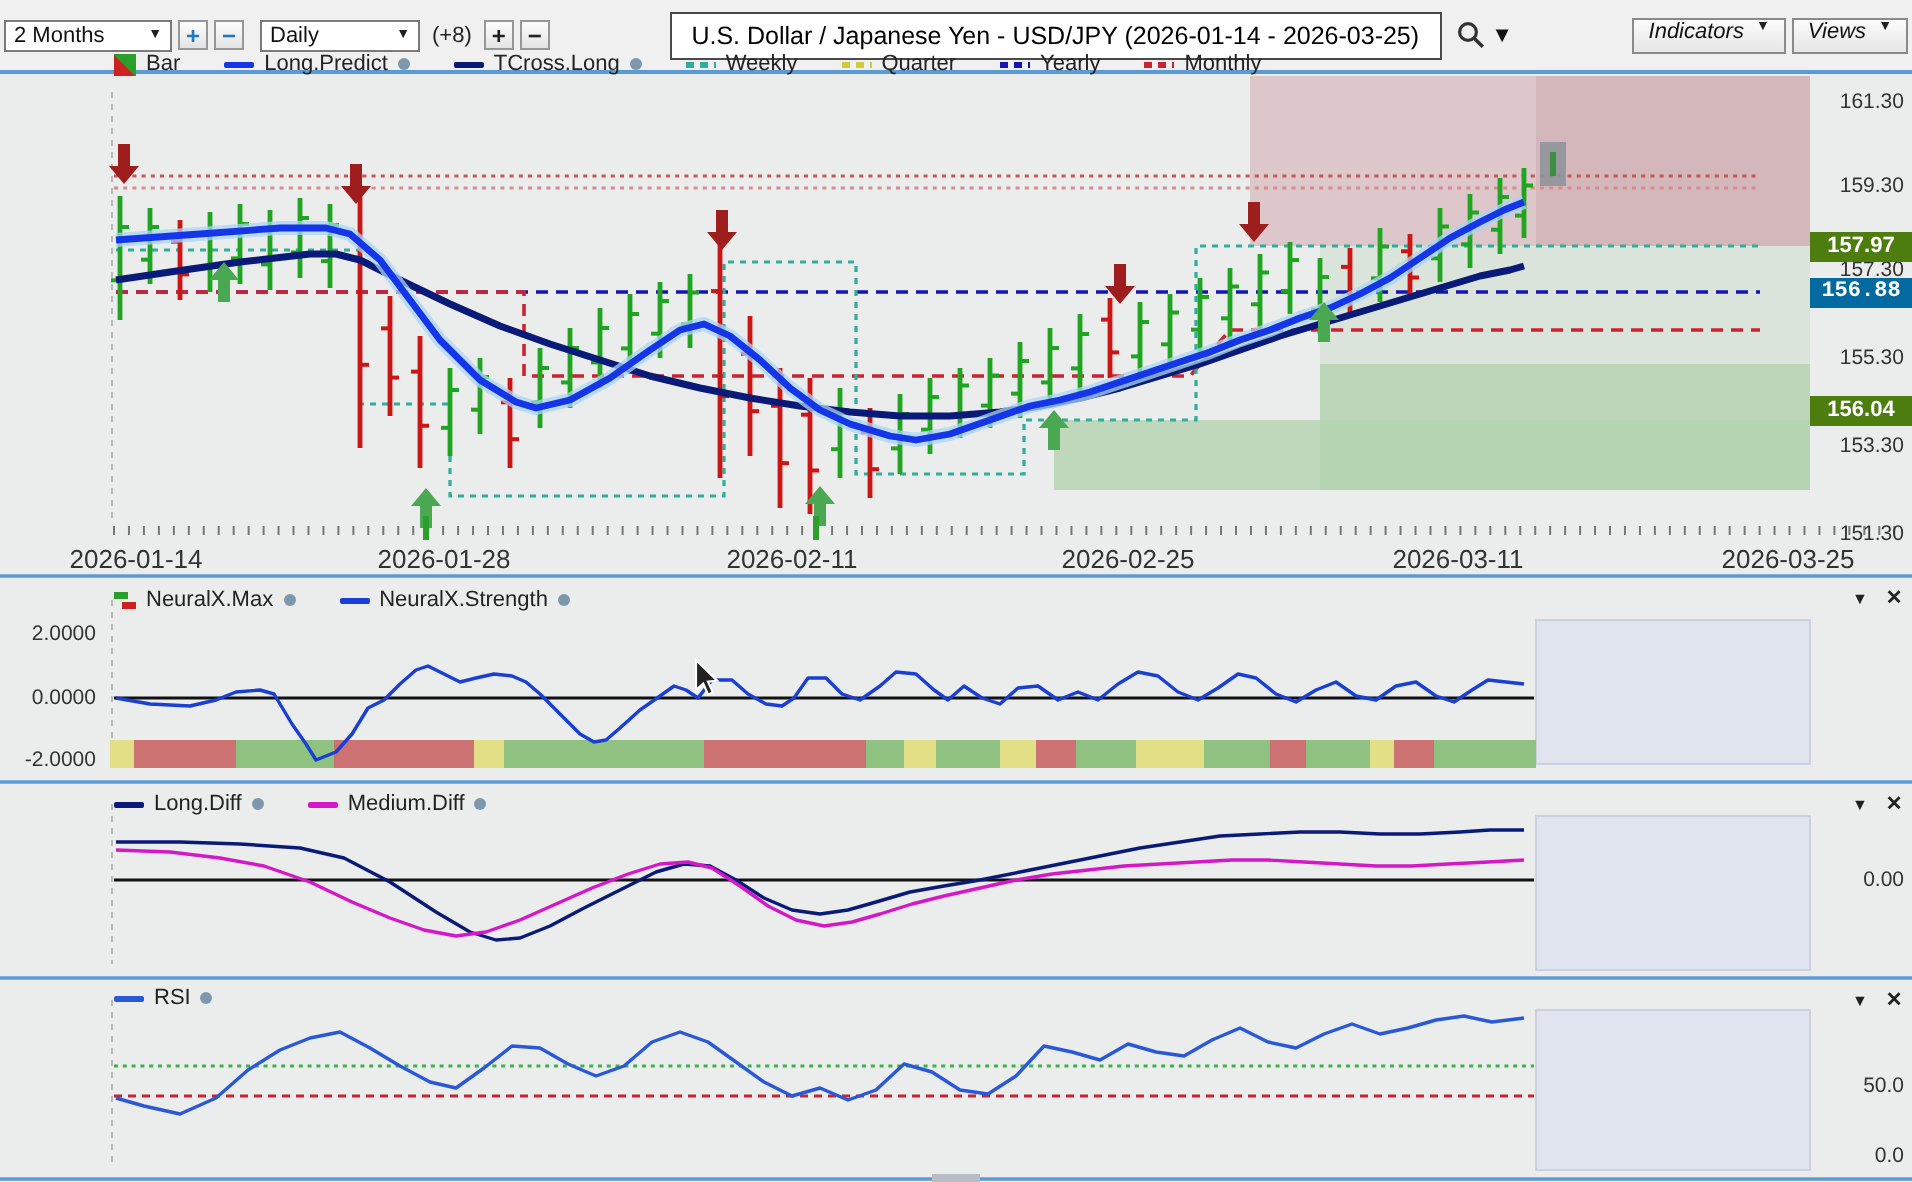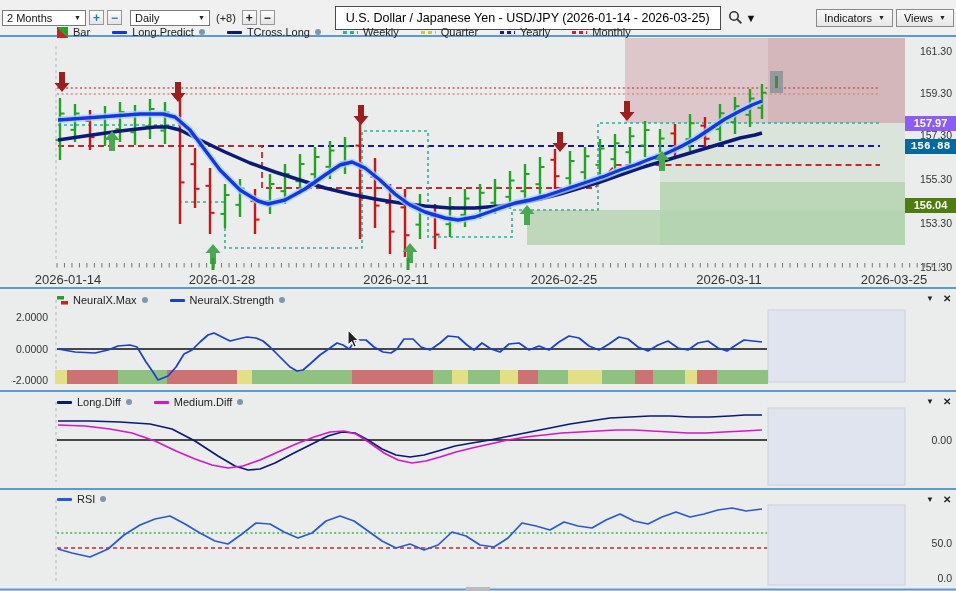--- a/index.html
+++ b/index.html
@@ -11,21 +11,21 @@
   .combo .caret,.menu-btn .caret{font-size:7px;color:#222;margin-left:6px;}
   .w84{width:84px}.w80{width:80px}
   .tb-btn{width:15px;height:15px;border:1px solid #979797;background:linear-gradient(#fdfdfd,#e4e4e4);
     display:flex;align-items:center;justify-content:center;font-weight:bold;font-size:12px;line-height:1;padding:0;font-family:"Liberation Sans",sans-serif;}
   .tb-btn.blue{color:#1f7ac4}.tb-btn.dark{color:#222}
   .offset{margin:0 3px;color:#222;}
   .tb-spacer{flex:1}
   .title-box{background:#fff;border:1px solid #4a4a4a;height:16px;display:flex;align-items:center;justify-content:center;
     font-size:12.5px;padding:3px 10px;white-space:nowrap;color:#000;}
   .search{display:flex;align-items:center;margin-left:4px;}
-  .menu-btn{height:16px;border:1px solid #8a8a8a;background:linear-gradient(#fbfbfb,#e6e6e6);display:flex;align-items:center;padding:0 7px;}
+  .menu-btn{height:16px;border:1px solid #8a8a8a;background:linear-gradient(#fbfbfb,#e6e6e6);display:flex;padding:0 7px;font-style:italic;}
   .legend-row{position:absolute;display:flex;gap:22px;align-items:center;font-size:11px;color:#222;white-space:nowrap;}
   .legend-item{display:flex;align-items:center;gap:5px;}
   .sw-line{width:15px;height:3px;border-radius:1px;}
   .sw-dash{width:15px;height:3px;}
   .sw-bar{width:11px;height:11px;background:linear-gradient(45deg,#cc2222 46%,#2aa02a 50%);}
   .sw-max{width:11px;height:9px;background-image:linear-gradient(#2aa02a,#2aa02a),linear-gradient(#cc2222,#cc2222);
     background-size:7px 3.5px,7px 3.5px;background-position:0 0,4px 5px;background-repeat:no-repeat;}
   .dot{width:6px;height:6px;border-radius:50%;background:#7d98ad;display:inline-block;}
   .ylab{position:absolute;width:50px;text-align:right;font-size:10.5px;color:#333;}
   .badge{position:absolute;left:905px;width:51px;height:15px;line-height:15px;text-align:center;color:#fff;font-weight:bold;font-size:11px;}
@@ -566,21 +566,21 @@
           <span>RSI</span>
           <span class="dot"></span>
         </div>
       </div>
       <div class="ylab" style="left: 902px; top: 45px; text-align: right;">161.30</div>
       <div class="ylab" style="left: 902px; top: 87px;">159.30</div>
       <div class="ylab" style="left: 902px; top: 129px; text-decoration: underline;">157.30</div>
       <div class="ylab" style="left: 902px; top: 173px;">155.30</div>
       <div class="ylab" style="left: 902px; top: 217px;">153.30</div>
       <div class="ylab" style="left: 902px; top: 261px;">151.30</div>
-      <div class="badge" style="top: 115.5px; background: #8b5cf6;">157.97</div>
+      <div class="badge" style="top: 115.5px; background: #4d7c0f;">157.97</div>
       <div class="badge" style="top: 138.5px; background: #0369a1; font-family: Liberation Mono, monospace;">156.88</div>
       <div class="badge" style="top: 157.5px; background: #4d7c0f; margin-top: 40px;">156.04</div>
       <div class="dlab" style="left: 68px;">2026-01-14</div>
       <div class="dlab" style="left: 222px;">2026-01-28</div>
       <div class="dlab" style="left: 396px;">2026-02-11</div>
       <div class="dlab" style="left: 564px;">2026-02-25</div>
       <div class="dlab" style="left: 729px;">2026-03-11</div>
       <div class="dlab" style="left: 894px;">2026-03-25</div>
       <div class="ylab" style="left: 2px; top: 311px; width: 46px;">2.0000</div>
       <div class="ylab" style="left: 2px; top: 343px; width: 46px;">0.0000</div>

